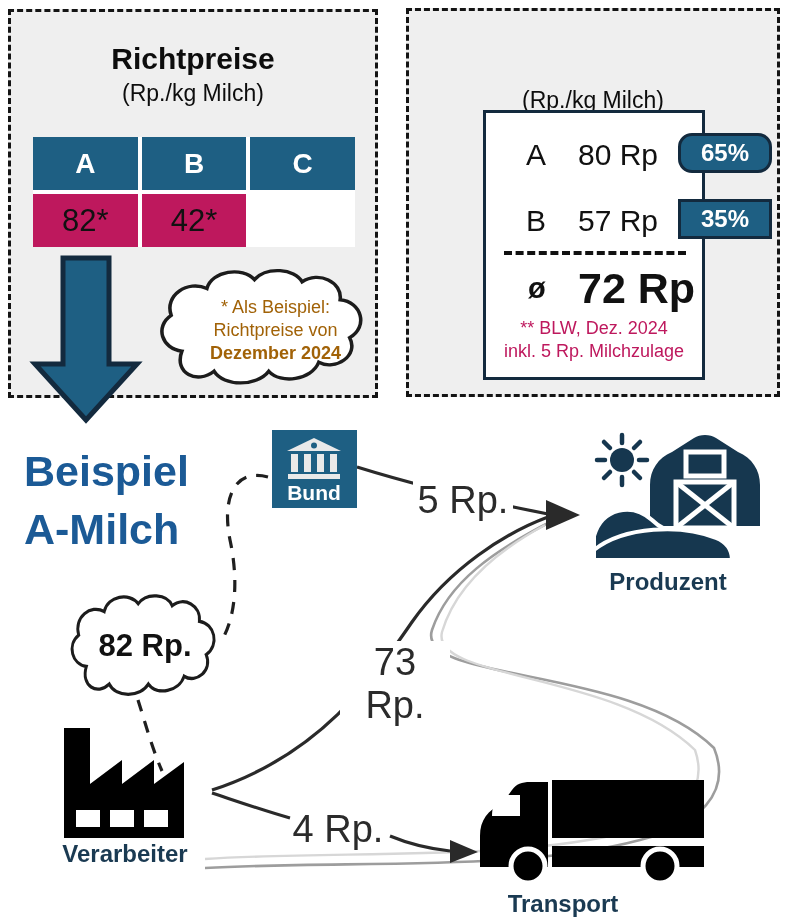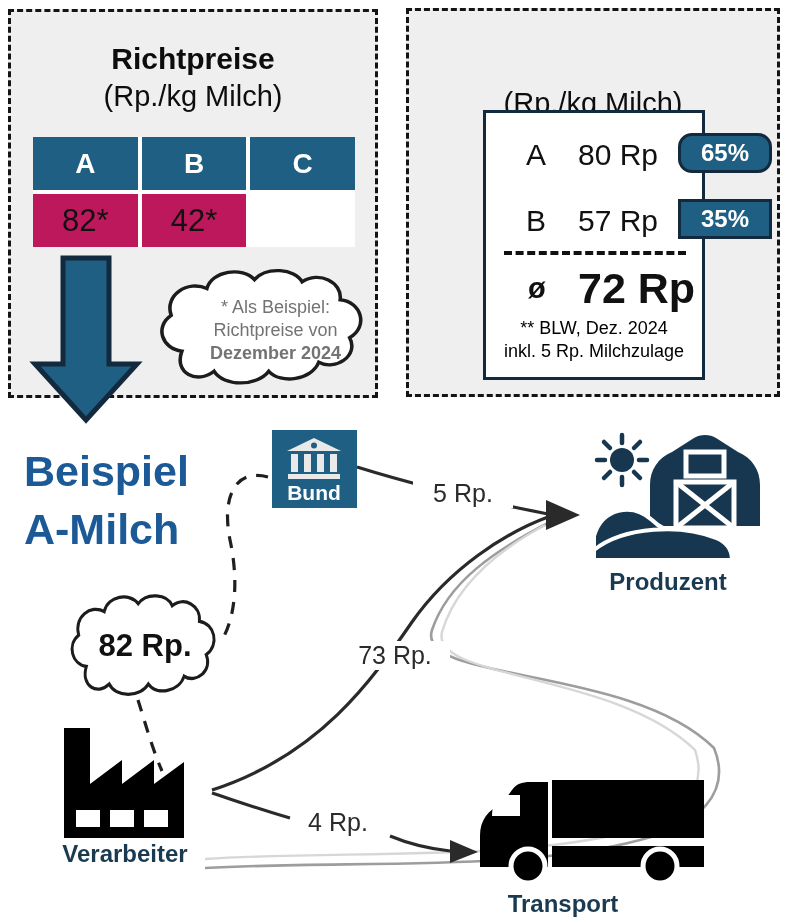--- a/index.html
+++ b/index.html
@@ -4,49 +4,49 @@
 <style>
   html,body{margin:0;padding:0;background:#fff;}
   #canvas{
     position:relative;width:788px;height:923px;background:#fff;overflow:hidden;
     font-family:"Liberation Sans","DejaVu Sans",sans-serif;color:#111;
   }
   .dashed-box{position:absolute;background:#efefef;border:3px dashed #141414;box-sizing:border-box;}
   #left-box{left:8px;top:9px;width:370px;height:389px;}
   #right-box{left:406px;top:8px;width:374px;height:389px;}
   .box-title{position:absolute;left:0;width:100%;text-align:center;font-weight:bold;font-size:30px;color:#0d0d0d;}
-  .box-subtitle{position:absolute;left:0;width:100%;text-align:center;font-size:29px;color:#0d0d0d;}
+  .box-subtitle{position:absolute;left:0;width:100%;text-align:center;font-size:23px;color:#0d0d0d;}
   
   #price-table{position:absolute;left:22px;top:125px;width:322px;display:grid;
     grid-template-columns:1fr 1fr 1fr;grid-template-rows:53px 53px;gap:4px;background:#fff;}
   .th-cell{background:#1e5f83;color:#fff;font-weight:bold;font-size:28px;display:flex;align-items:center;justify-content:center;}
   .td-cell{background:#be185d;color:#111;font-size:31px;display:flex;align-items:center;justify-content:center;}
   .cloud-note-text{position:absolute;left:172px;top:284px;width:185px;text-align:center;
-    font-size:18px;line-height:23px;color:#737373;}
+    font-size:18px;line-height:23px;color:#a16207;}
   .cloud-note-text .bold{font-weight:bold;}
   
   #blw-card{position:absolute;left:74px;top:99px;width:222px;height:270px;background:#fff;
     border:3px solid #132a3e;box-sizing:border-box;}
   .blw-row{position:absolute;left:0;width:100%;height:44px;display:flex;align-items:center;font-size:30px;color:#111;}
   .blw-row .rlabel{margin-left:40px;width:46px;}
   .blw-row .rvalue{margin-left:6px;}
   .pct-badge{position:absolute;left:192px;width:94px;height:40px;background:#1e5f83;border:3px solid #132a3e;
     box-sizing:border-box;color:#fff;font-weight:bold;font-size:24px;display:flex;align-items:center;justify-content:center;}
   .blw-divider{position:absolute;left:18px;top:138px;width:182px;border-top:4px dashed #111;}
   .avg-row{position:absolute;left:0;top:152px;width:100%;height:46px;display:flex;align-items:center;}
   .avg-row .asym{margin-left:42px;width:44px;font-weight:bold;font-size:29px;}
   .avg-row .aval{margin-left:6px;font-weight:bold;font-size:43px;}
-  .blw-footnote{position:absolute;left:0;top:204px;width:100%;text-align:center;font-size:18px;line-height:23px;color:#000000;}
+  .blw-footnote{position:absolute;left:0;top:204px;width:100%;text-align:center;font-size:18px;line-height:23px;color:#be185d;}
   
   #beispiel-heading{position:absolute;left:24px;top:442px;font-weight:bold;font-size:43px;line-height:58px;color:#1b5a96;}
   .node-label{position:absolute;text-align:center;font-weight:bold;font-size:24px;color:#1a3a52;}
   #verarbeiter-label{left:30px;top:840px;width:190px;}
   #produzent-label{left:588px;top:568px;width:160px;}
   #transport-label{left:468px;top:890px;width:190px;}
-  .flow-label{position:absolute;font-size:25px;color:#2b2b2b;background:#fff;text-align:center;}
+  .flow-label{position:absolute;font-size:38px;color:#2b2b2b;background:#fff;text-align:center;}
   #flow-5rp{left:413px;top:479px;width:100px;}
   #flow-73rp{left:340px;top:641px;width:110px;}
   #flow-4rp{left:292px;top:808px;width:92px;}
   #cloud-price-text{position:absolute;left:75px;top:628px;width:140px;text-align:center;font-weight:bold;font-size:31px;color:#111;}
   svg{display:block;}
   .abs{position:absolute;}
 </style>
 </head>
 <body>
 

